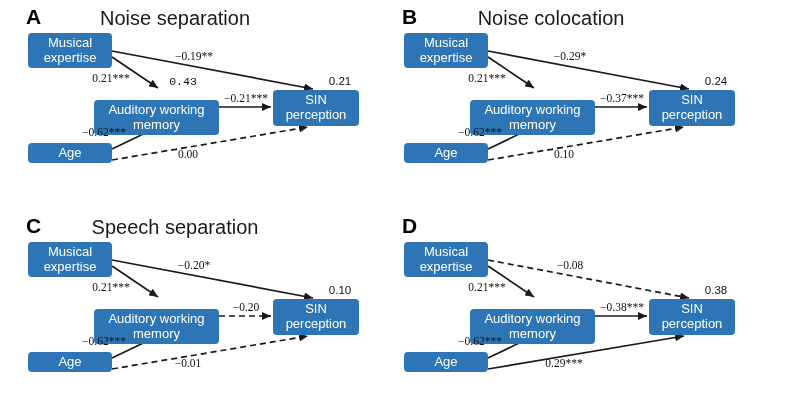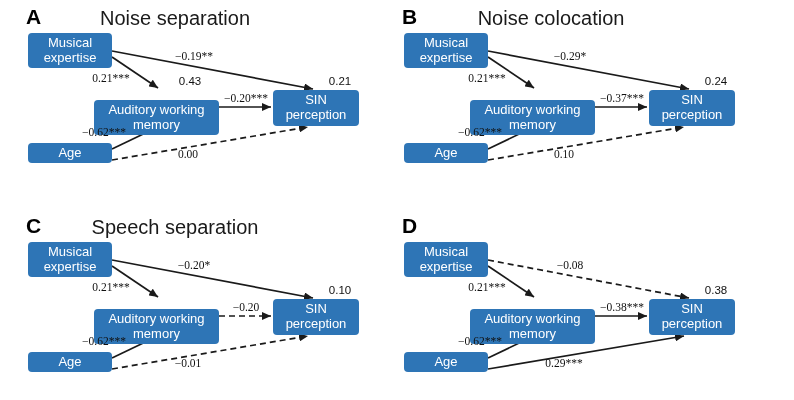--- a/index.html
+++ b/index.html
@@ -27,21 +27,21 @@
   .coef{
     position:absolute;transform:translateX(-50%);white-space:nowrap;
     font-family:"Liberation Serif",serif;font-size:11.5px;color:#111;
   }
   .r2{position:absolute;transform:translateX(-50%);white-space:nowrap;font-size:11.5px;color:#111;}
   .c-me-awm{left:111px;top:72px;}
   .c-me-sin{left:194px;top:50px;}
   .c-awm-sin{left:246px;top:92px;}
   .c-age-awm{left:104px;top:126px;}
   .c-age-sin{left:188px;top:148px;}
-  .r2-awm{left:190px;top:75px;}
+  .r2-awm{left:183px;top:75px;font-family:Liberation Mono, monospace;}
   .r2-sin{left:340px;top:75px;}
 </style>
 </head>
 <body>
 
 <div class="figure">
 
   <section class="panel" id="panel-a">
     <div class="letter">A</div>
     <div class="title">Noise separation</div>
@@ -59,21 +59,21 @@
     </svg>
     <div class="node node-me">Musical
 expertise</div>
     <div class="node node-awm">Auditory working
 memory</div>
     <div class="node node-age">Age</div>
     <div class="node node-sin">SIN
 perception</div>
     <div class="coef c-me-awm">0.21***</div>
     <div class="coef c-me-sin">−0.19**</div>
-    <div class="coef c-awm-sin">−0.20***</div>
+    <div class="coef c-awm-sin">−0.21***</div>
     <div class="coef c-age-awm">−0.62***</div>
     <div class="coef c-age-sin">0.00</div>
     <div class="r2 r2-awm">0.43</div>
     <div class="r2 r2-sin">0.21</div>
   </section>
 
   <section class="panel" id="panel-b">
     <div class="letter">B</div>
     <div class="title">Noise colocation</div>
     <svg class="arrows" viewBox="0 0 397 200">

